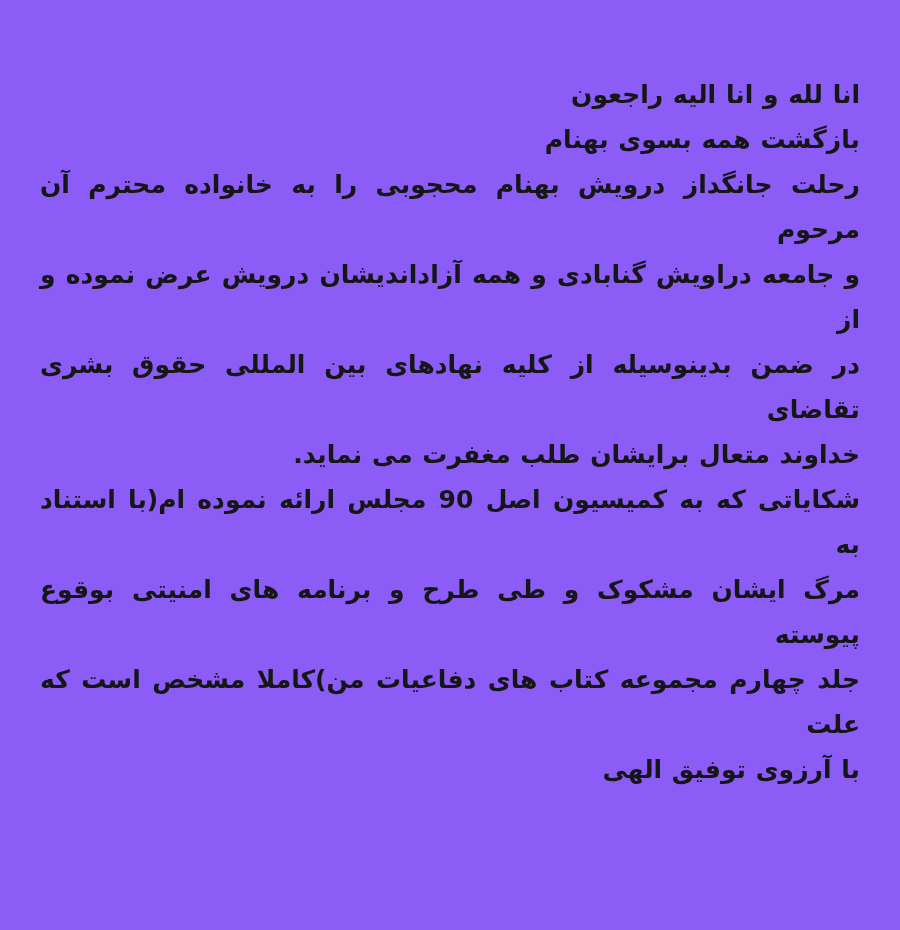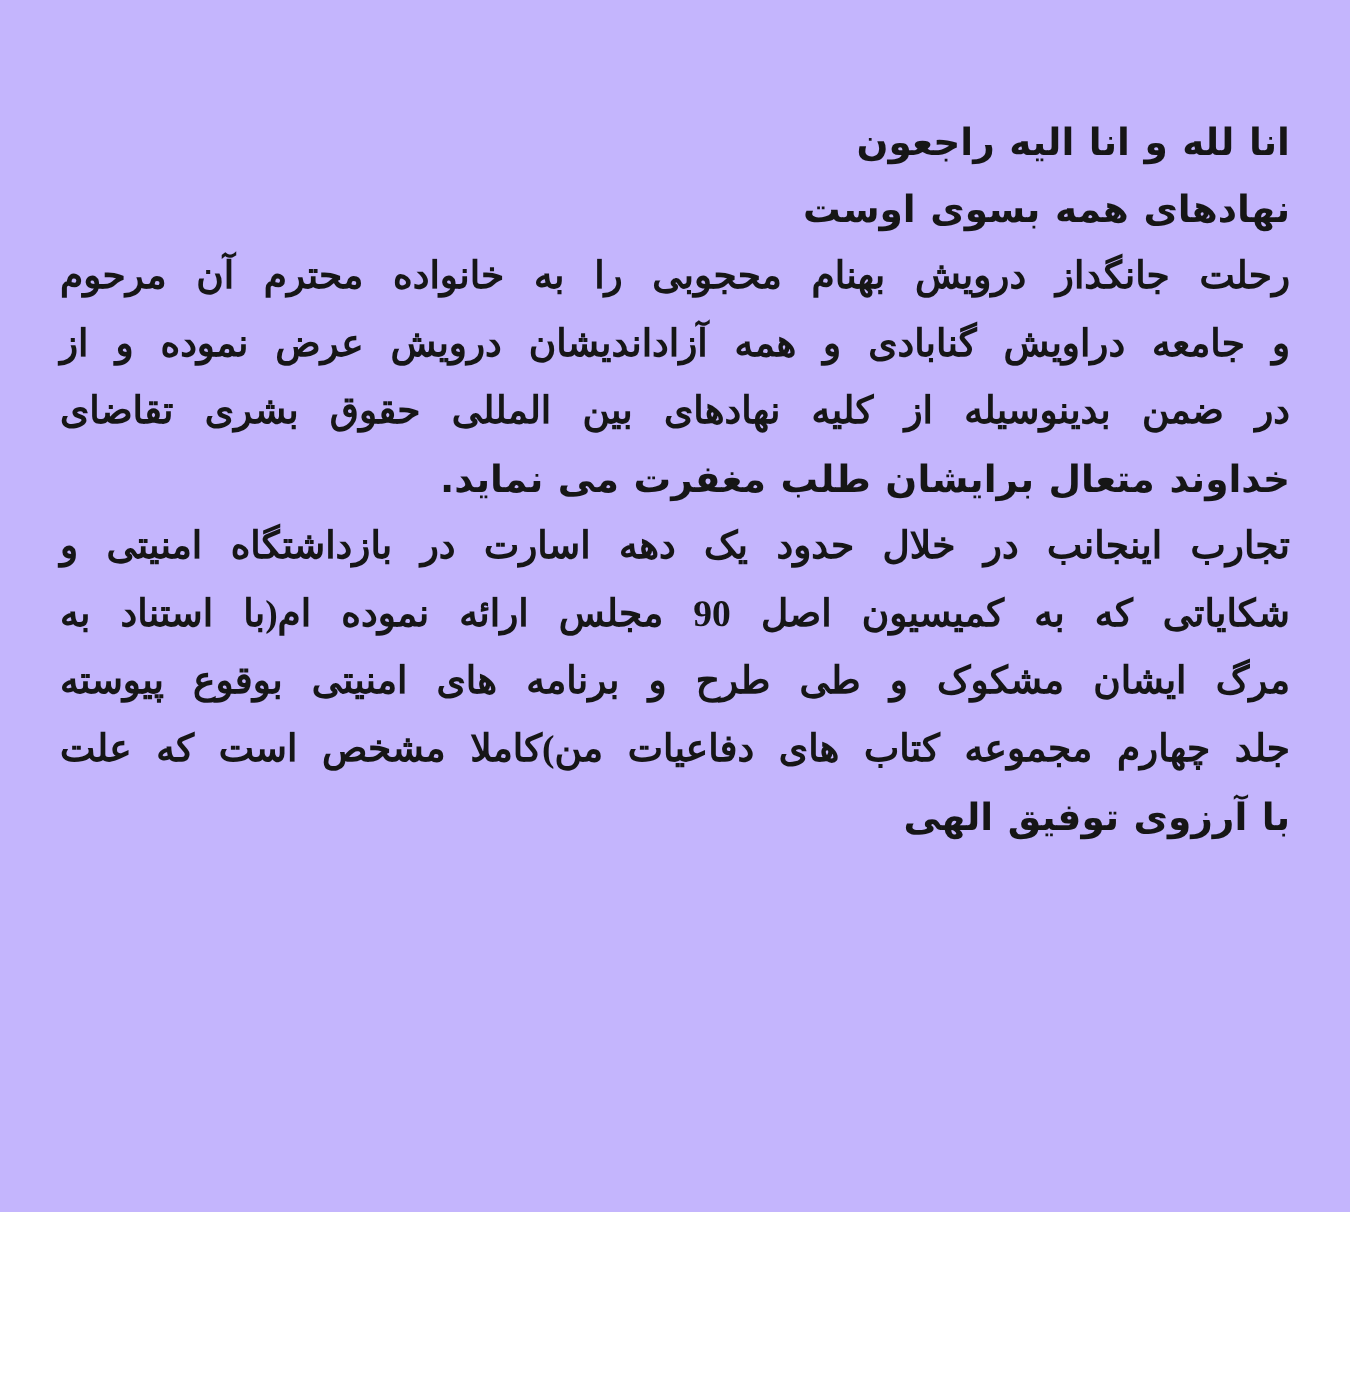--- a/index.html
+++ b/index.html
@@ -3,22 +3,22 @@
 <meta charset="utf-8">
 <style>
   html, body {
     margin: 0;
     padding: 0;
     background: #ffffff;
   }
   .page {
     position: relative;
     width: 900px;
-    height: 808px;
-    background: #c4b5fd;
+    height: 930px;
+    background: #8b5cf6;
     overflow: hidden;
     font-family: "DejaVu Sans", sans-serif;
   }
   .doc {
     position: absolute;
     top: 72px;
     right: 40px;
     width: 820px;
     direction: rtl;
     unicode-bidi: embed;
@@ -29,34 +29,32 @@
   }
   .line {
     line-height: 45px;
     min-height: 45px;
     text-align: right;
     word-spacing: 1px;
   }
   .line.just {
     text-align: justify;
     text-align-last: justify;
-    font-family: Liberation Serif, serif;
     -moz-text-align-last: justify;
   }
 </style>
 </head>
 <body>
 
 <div class="page">
   <div class="doc">
       <div class="line">انا لله و انا الیه راجعون</div>
-      <div class="line">نهادهای همه بسوی اوست</div>
+      <div class="line">بازگشت همه بسوی بهنام</div>
       <div class="line just">رحلت جانگداز درویش بهنام محجوبی را به خانواده  محترم آن مرحوم</div>
       <div class="line just">و جامعه دراویش گنابادی و همه آزاداندیشان درویش عرض نموده و از</div>
       <div class="line just">در ضمن  بدینوسیله از کلیه نهادهای بین المللی حقوق بشری تقاضای</div>
       <div class="line">خداوند متعال برایشان طلب مغفرت می نماید.</div>
-      <div class="line just">تجارب اینجانب در خلال حدود یک دهه اسارت در بازداشتگاه امنیتی و</div>
       <div class="line just">شکایاتی که به کمیسیون اصل 90 مجلس ارائه نموده ام(با استناد به</div>
       <div class="line just">مرگ ایشان مشکوک و طی طرح و برنامه های امنیتی بوقوع پیوسته</div>
       <div class="line just">جلد چهارم مجموعه کتاب های دفاعیات من)کاملا مشخص است که علت</div>
       <div class="line">با آرزوی توفیق الهی</div>
     </div>
 </div>
 
 </body></html>

